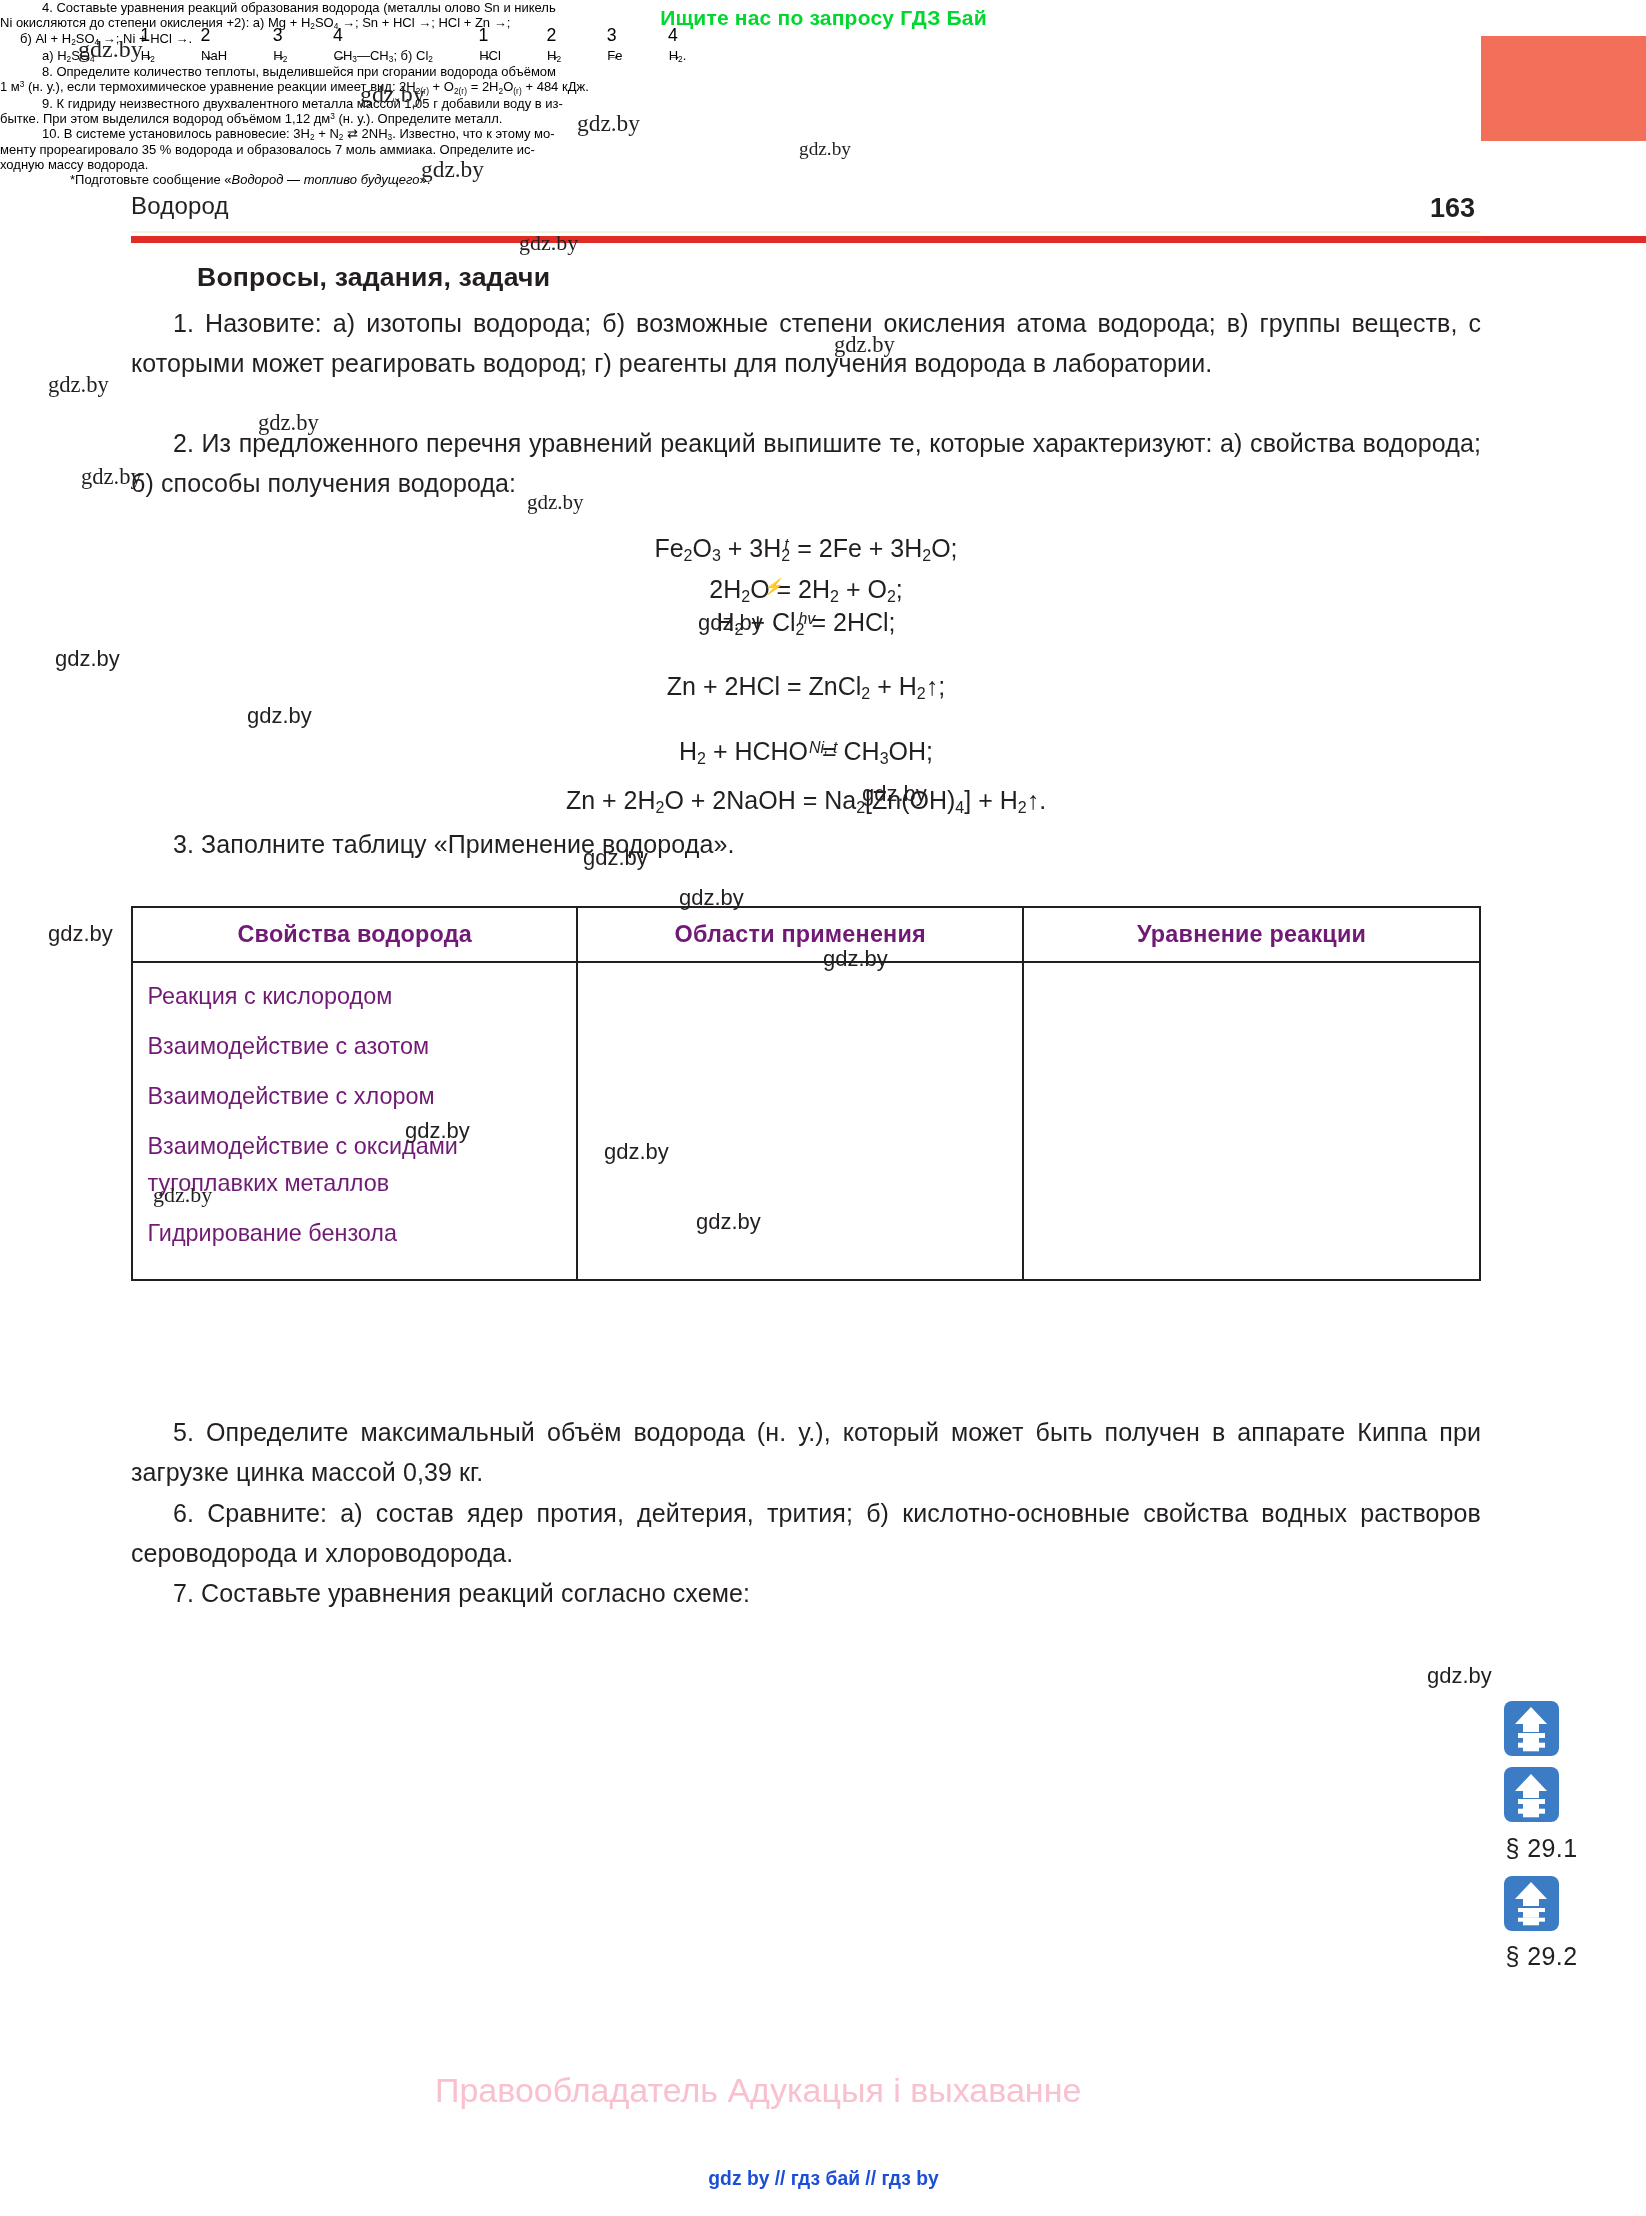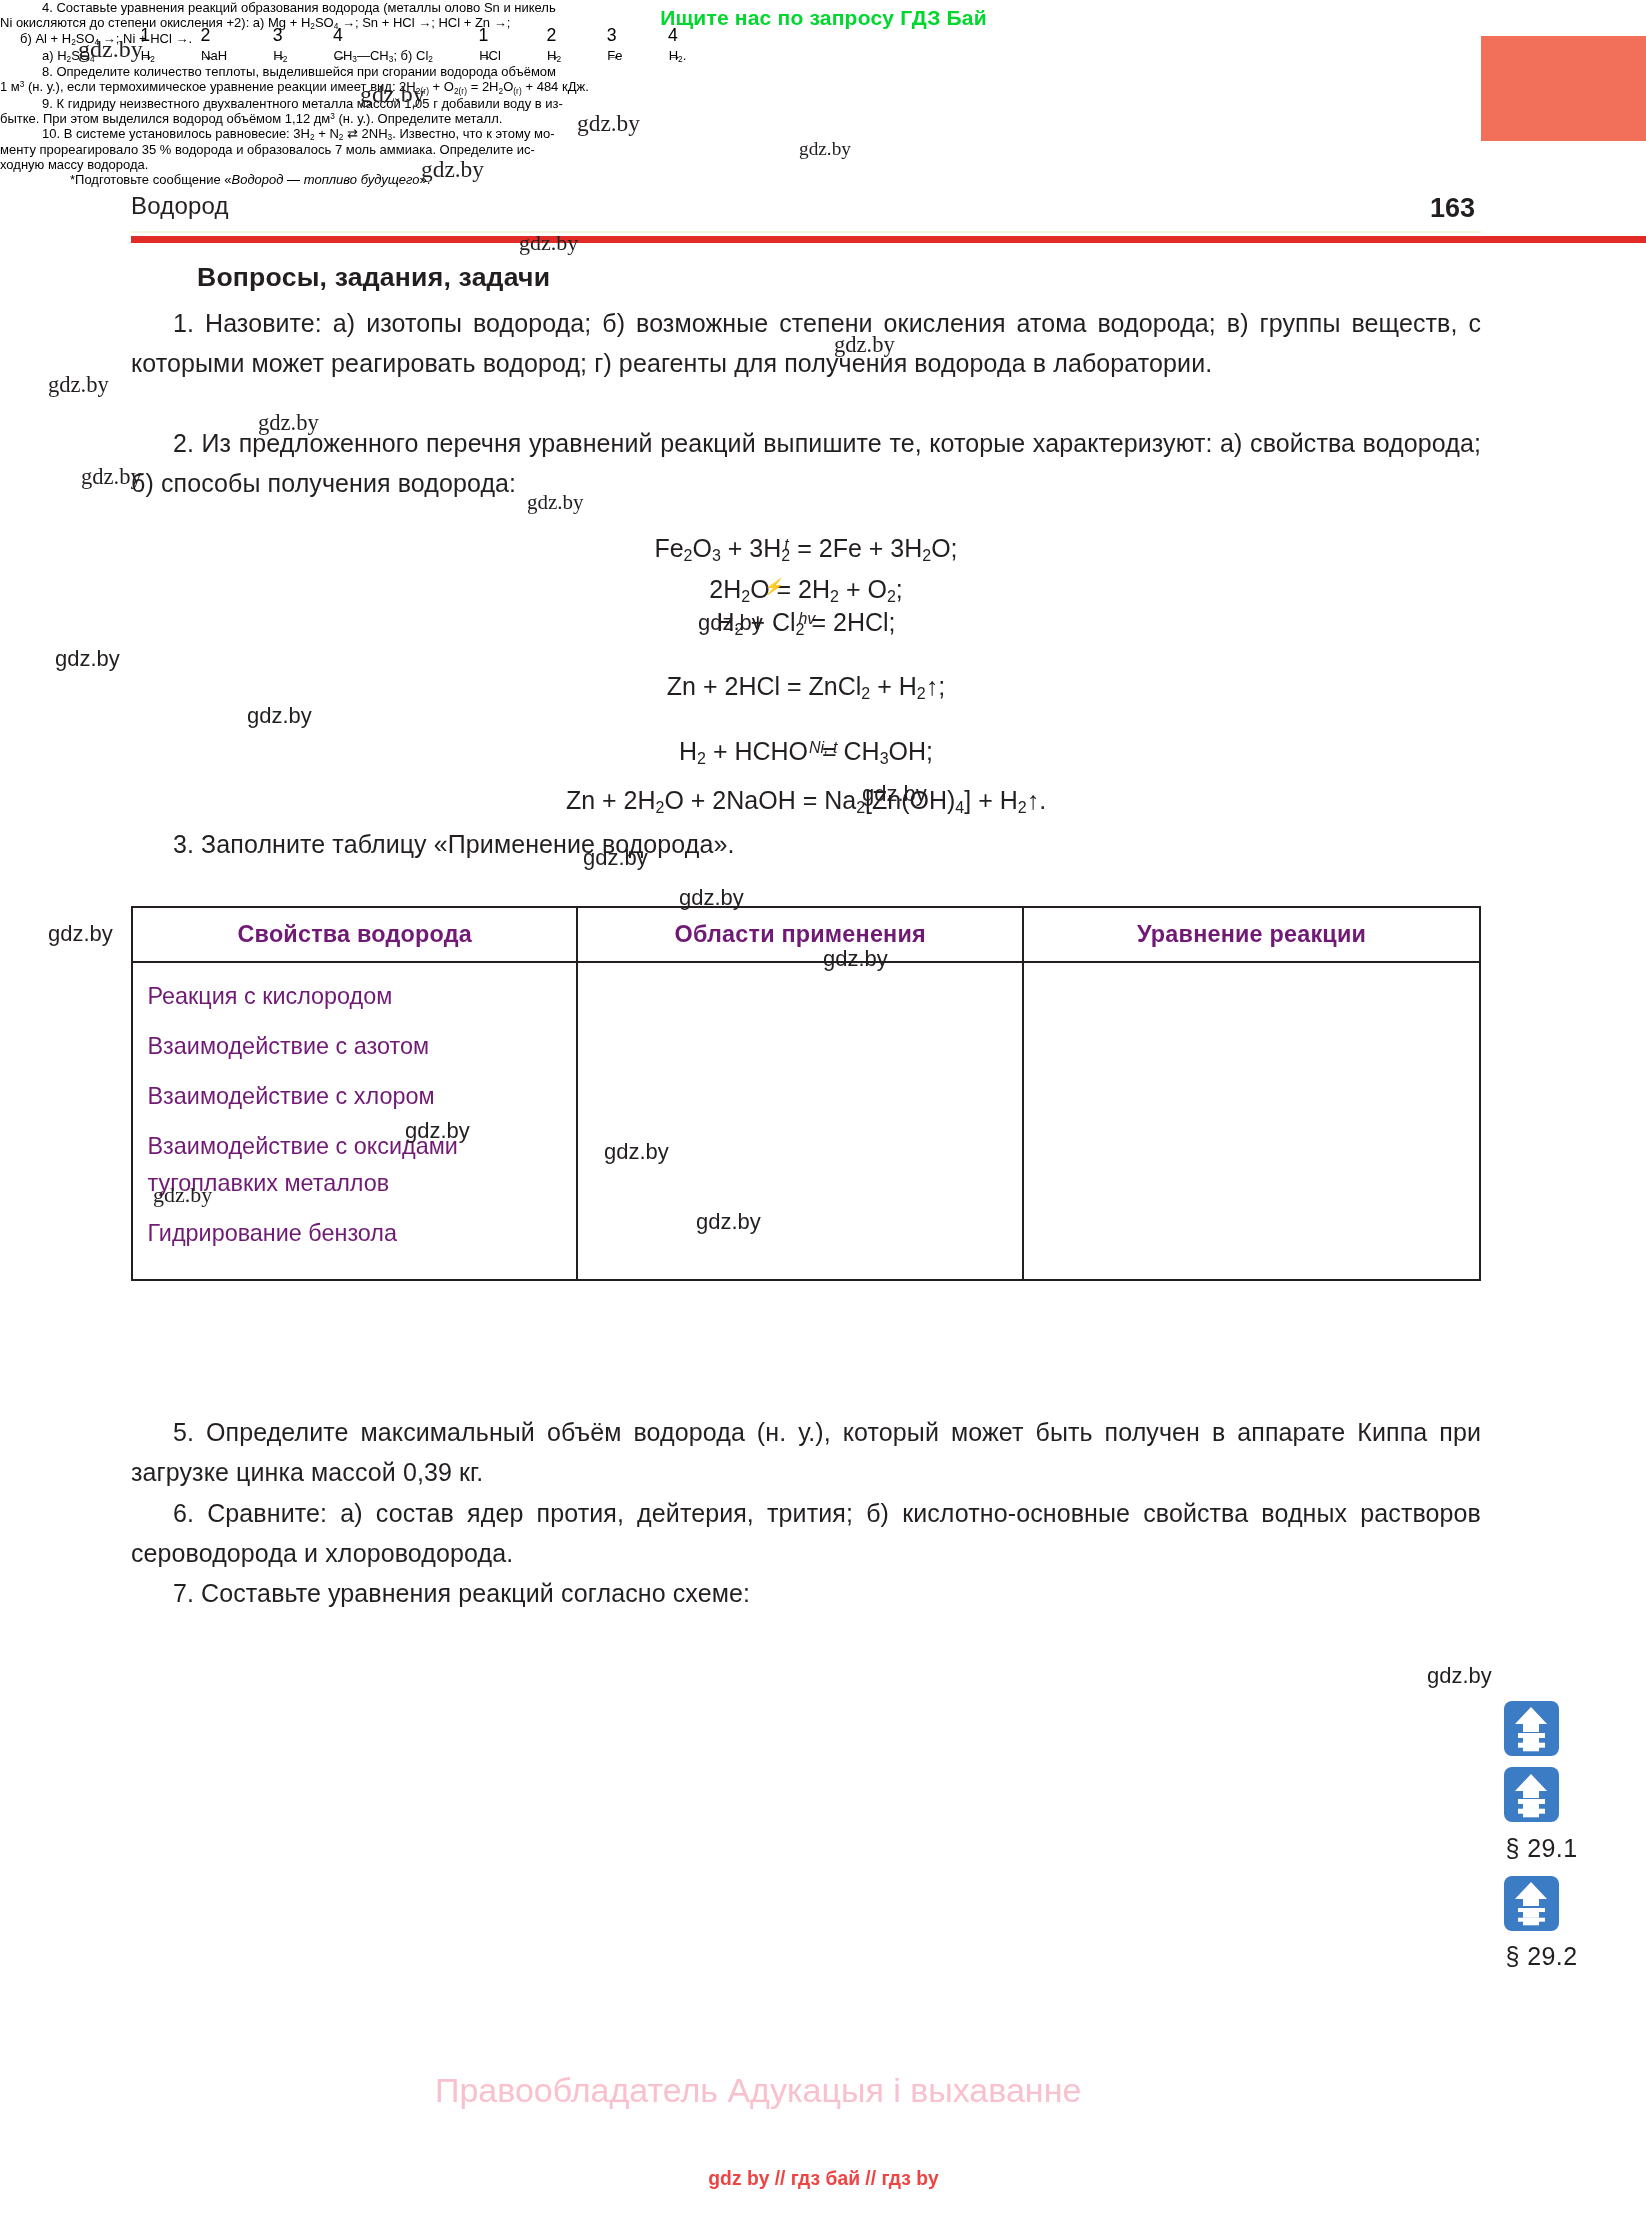--- a/index.html
+++ b/index.html
@@ -246,21 +246,21 @@
     color: #f9c0ce;
     white-space: nowrap;
   }
   .footlinks {
     position: absolute;
     left: 0;
     top: 2168px;
     width: 100%;
     text-align: center;
     font-size: 19.3px;
-    color: #ef4444;
+    color: #1d4ed8;
     font-weight: bold;
   }
 </style>
 </head>
 <body>
 
 <div class="promo">Ищите нас по запросу ГДЗ Бай</div>
 <div class="corner-block"></div>
 
 <div class="runhead">Водород</div>

